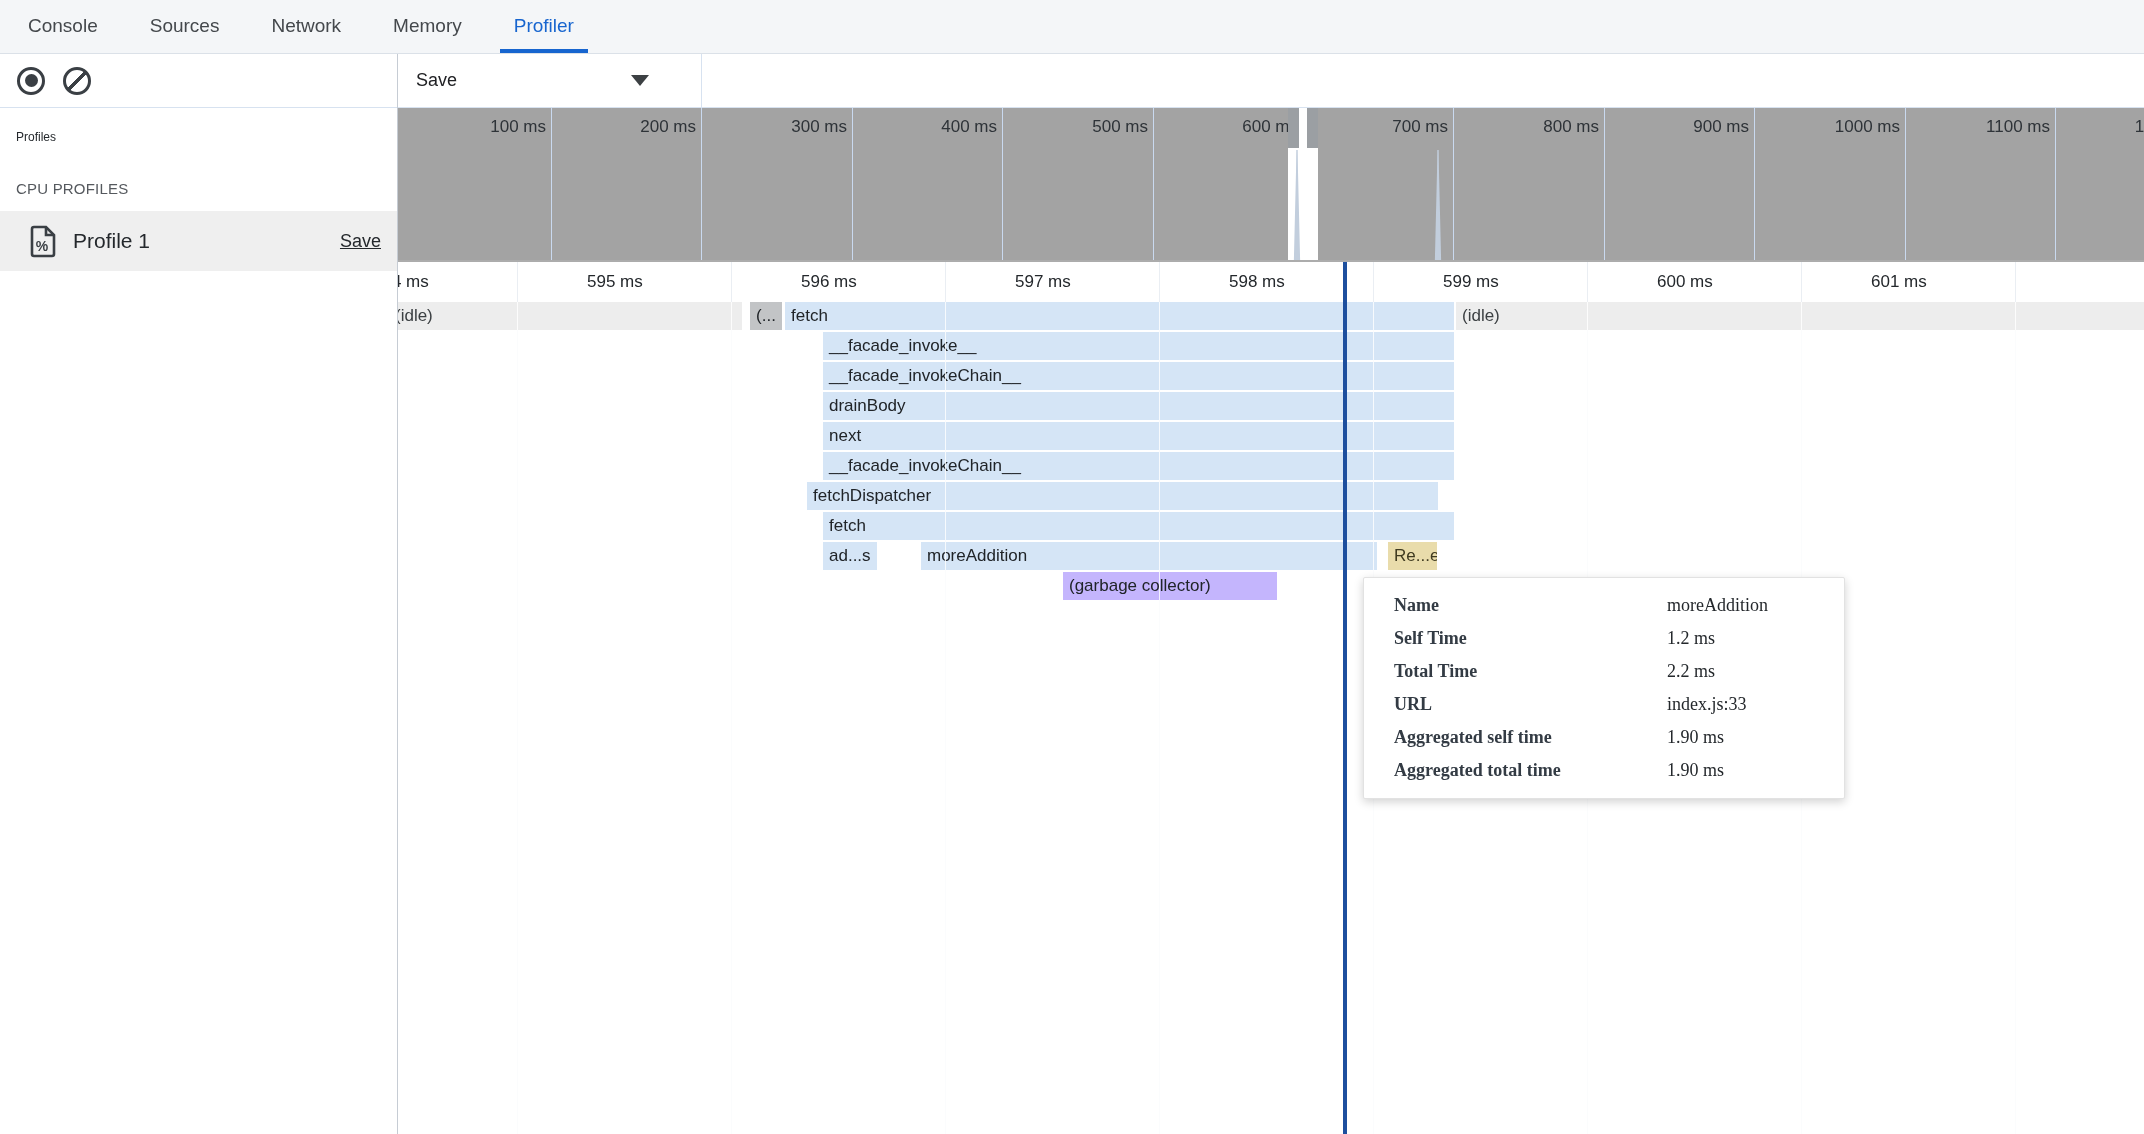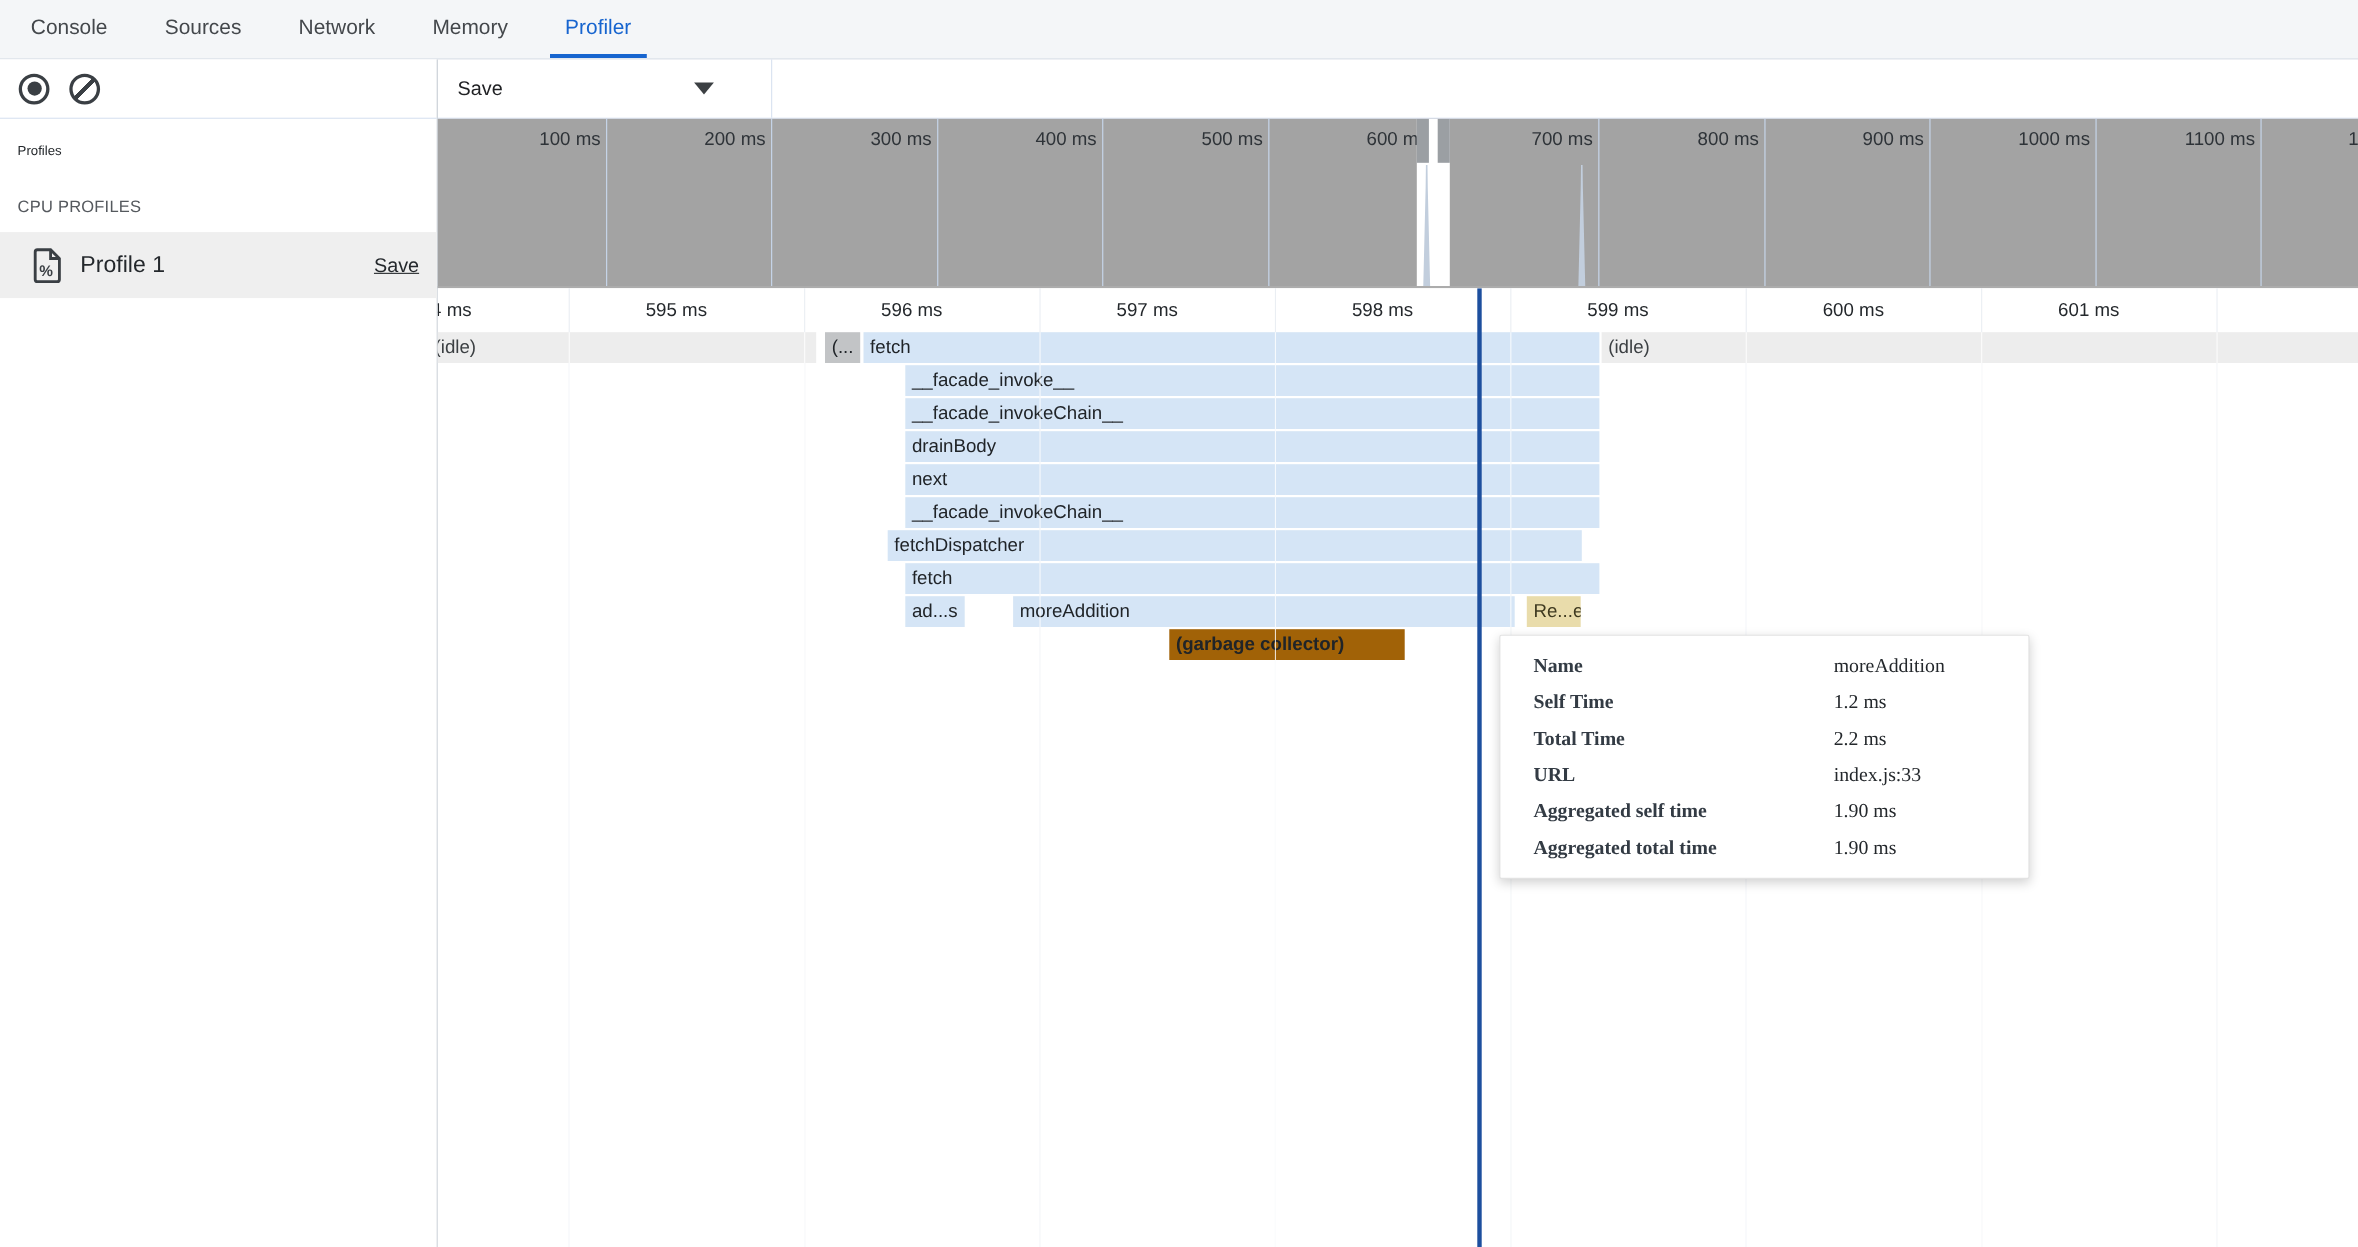--- a/index.html
+++ b/index.html
@@ -56,21 +56,21 @@
   .detail { flex:1; position:relative; background:#fff; overflow:hidden; }
   .ruler { position:absolute; left:0; right:0; top:0; height:40px; z-index:3; }
   .ruler-label { position:absolute; top:10px; width:140px; text-align:left; font-size:17px; color:#24282c; }
   .gl-back { position:absolute; top:0; bottom:0; width:1px; background:rgba(140,160,190,.18); z-index:0; }
   .gl-front { position:absolute; top:40px; bottom:0; width:1px; background:rgba(255,255,255,.8); z-index:2; }
   .flame { position:absolute; left:0; right:0; top:40px; bottom:0; z-index:1; }
   .flame-bar { position:absolute; height:28px; line-height:28px; font-size:17px;
     padding:0 6px; white-space:nowrap; overflow:hidden; cursor:pointer; color:#202428; }
   .kind-js        { background:#d5e5f6; }
   .kind-idle      { background:#ededed; color:#3c4043; }
-  .kind-gc        { background:#a16207;font-weight:bold; }
+  .kind-gc        { background:#c4b5fd; }
   .kind-truncated { background:#c2c4c6; text-align:center; padding:0 2px; }
   .kind-hot       { background:#e9dcab; text-align:center; color:#3f3a20; }
   .playhead { position:absolute; top:0; bottom:0; width:4px; background:#1d4f9e; z-index:5; }
 
   
   .tooltip { position:absolute; left:965px; top:315px; width:482px; z-index:10;
     background:#fff; border:1px solid #e2e2e2; border-radius:2px;
     box-shadow:0 3px 10px rgba(0,0,0,.18);
     display:grid; grid-template-columns:273px 1fr; padding:11px 14px 11px 30px; }
   .tooltip div { line-height:33px; font-size:18px;font-family:Liberation Serif, serif; }

